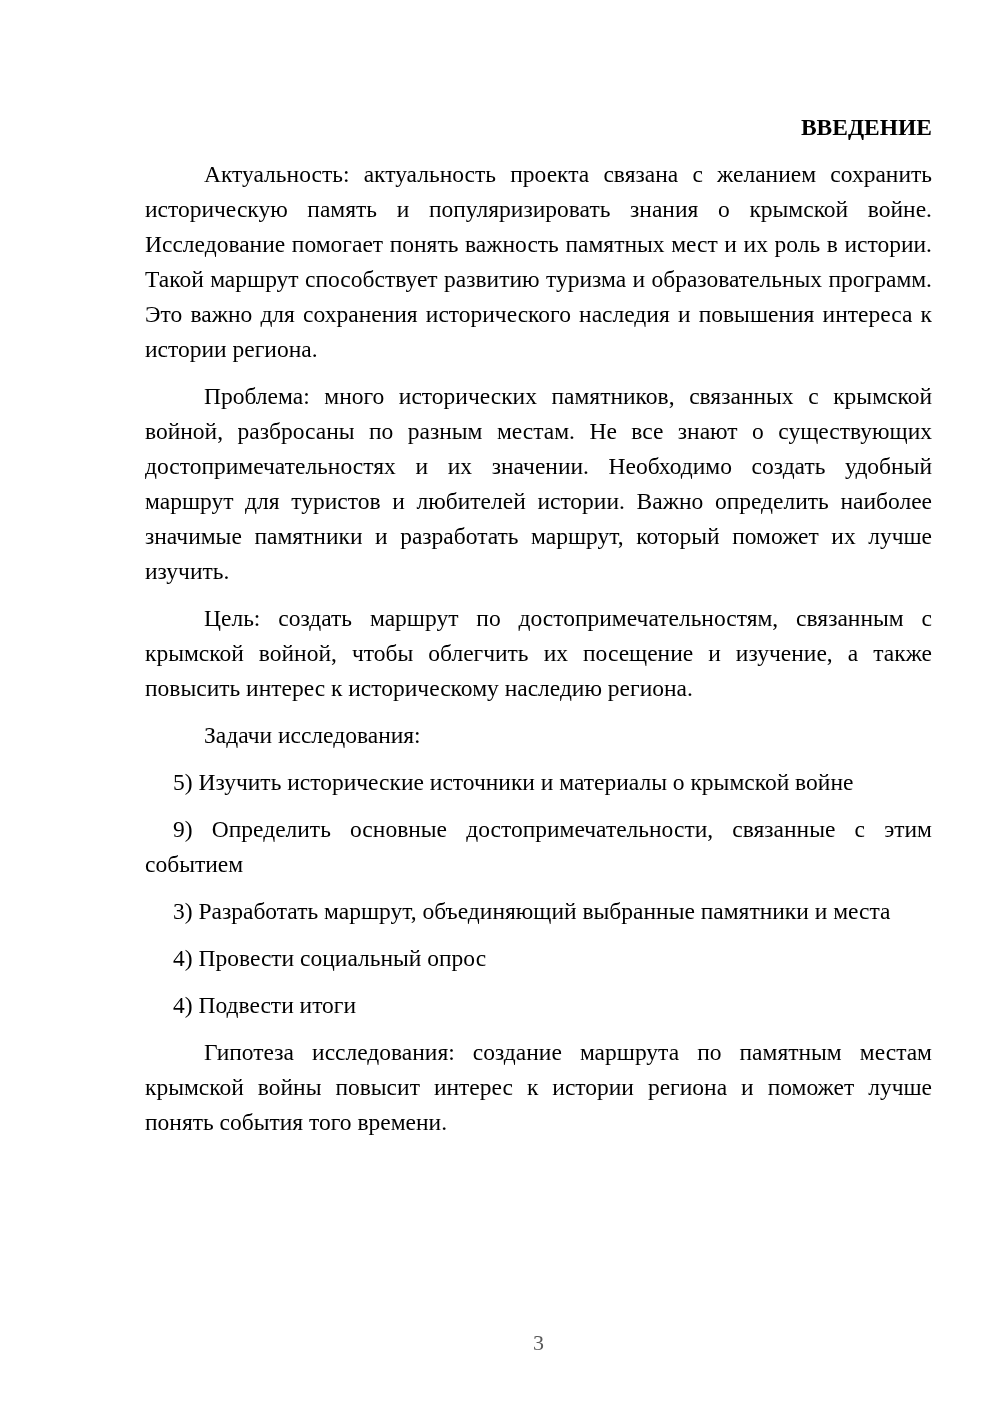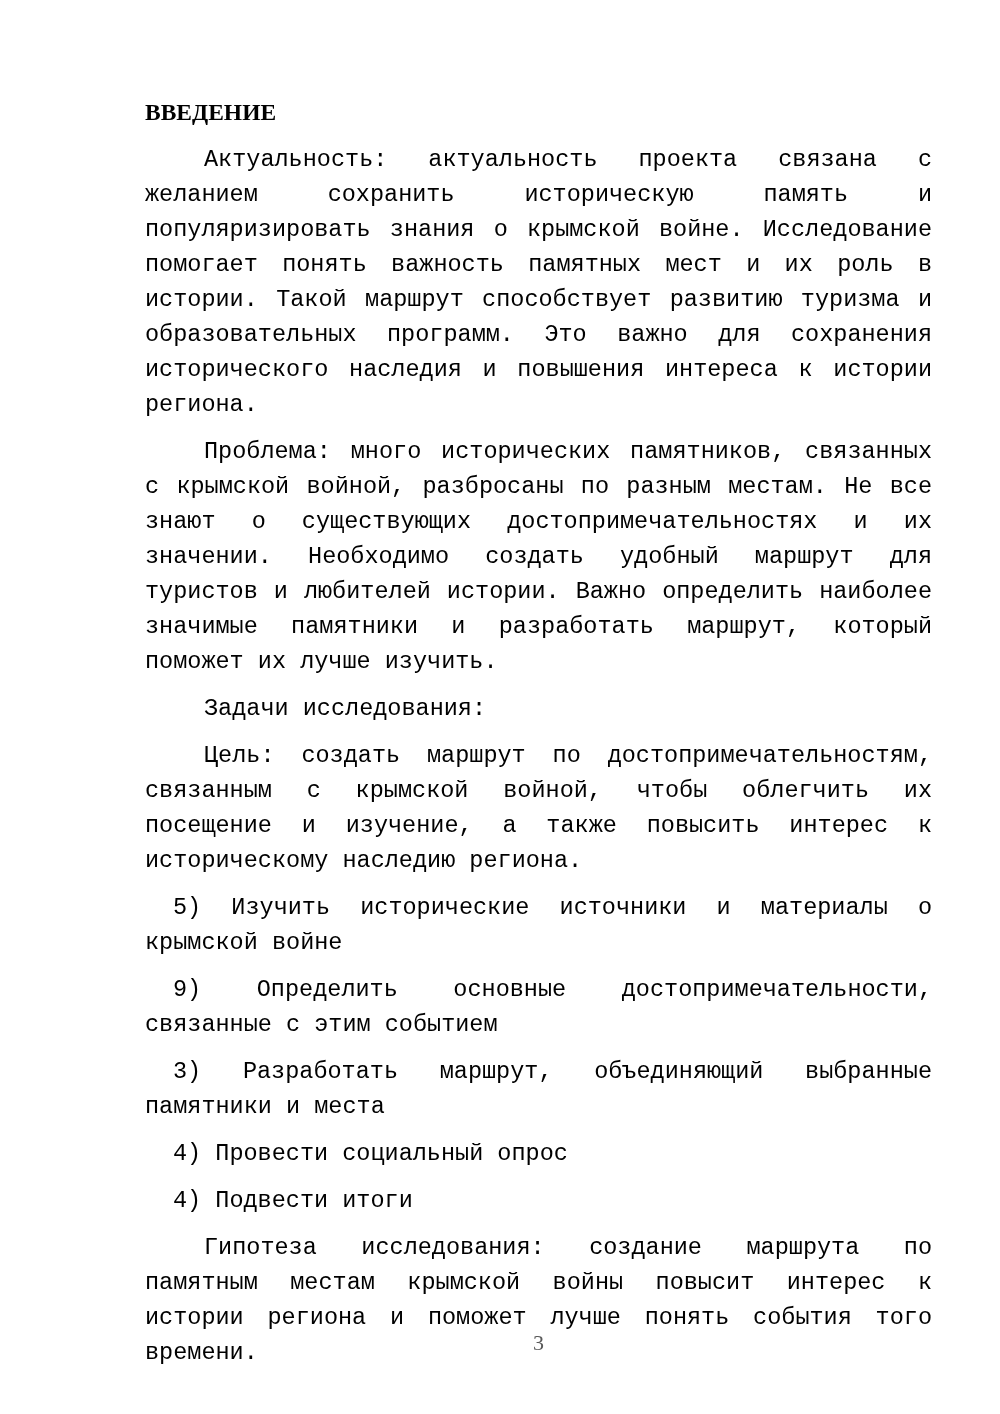--- a/index.html
+++ b/index.html
@@ -17,30 +17,29 @@
     overflow: hidden;
     box-sizing: border-box;
   }
   .content {
     padding: 95px 68px 0 145px;
   }
   .doc-title {
     font-size: 23.5px;
     font-weight: bold;
     line-height: 35px;
-    text-align: left;
-    margin: 0 0 6px 0;
+    text-align: right;
+    margin: 15px 0 6px 0;
   }
   .para {
     font-size: 23.5px;
     line-height: 35px;
     text-align: justify;
     text-indent: 59px;
     margin: 12px 0 0 0;
-    font-family: Liberation Mono, monospace;
   }
   .task {
     text-indent: 28px;
   }
   .footer {
     position: absolute;
     top: 1328px;
     left: 145px;
     right: 68px;
     text-align: center;
@@ -56,23 +55,23 @@
 
 <div class="page">
   <div class="content">
 
     <h1 class="doc-title">ВВЕДЕНИЕ</h1>
 
     <p class="para">Актуальность: актуальность проекта связана с желанием сохранить историческую память и популяризировать знания о крымской войне. Исследование помогает понять важность памятных мест и их роль в истории. Такой маршрут способствует развитию туризма и образовательных программ. Это важно для сохранения исторического наследия и повышения интереса к истории региона.</p>
 
     <p class="para">Проблема: много исторических памятников, связанных с крымской войной, разбросаны по разным местам. Не все знают о существующих достопримечательностях и их значении. Необходимо создать удобный маршрут для туристов и любителей истории. Важно определить наиболее значимые памятники и разработать маршрут, который поможет их лучше изучить.</p>
 
+    <p class="para">Цель: создать маршрут по достопримечательностям, связанным с крымской войной, чтобы облегчить их посещение и изучение, а также повысить интерес к историческому наследию региона.</p>
+
     <p class="para">Задачи исследования:</p>
-
-    <p class="para">Цель: создать маршрут по достопримечательностям, связанным с крымской войной, чтобы облегчить их посещение и изучение, а также повысить интерес к историческому наследию региона.</p>
 
     <p class="para task">5) Изучить исторические источники и материалы о крымской войне</p>
 
     <p class="para task">9) Определить основные достопримечательности, связанные с этим событием</p>
 
     <p class="para task">3) Разработать маршрут, объединяющий выбранные памятники и места</p>
 
     <p class="para task">4) Провести социальный опрос</p>
 
     <p class="para task">4) Подвести итоги</p>

